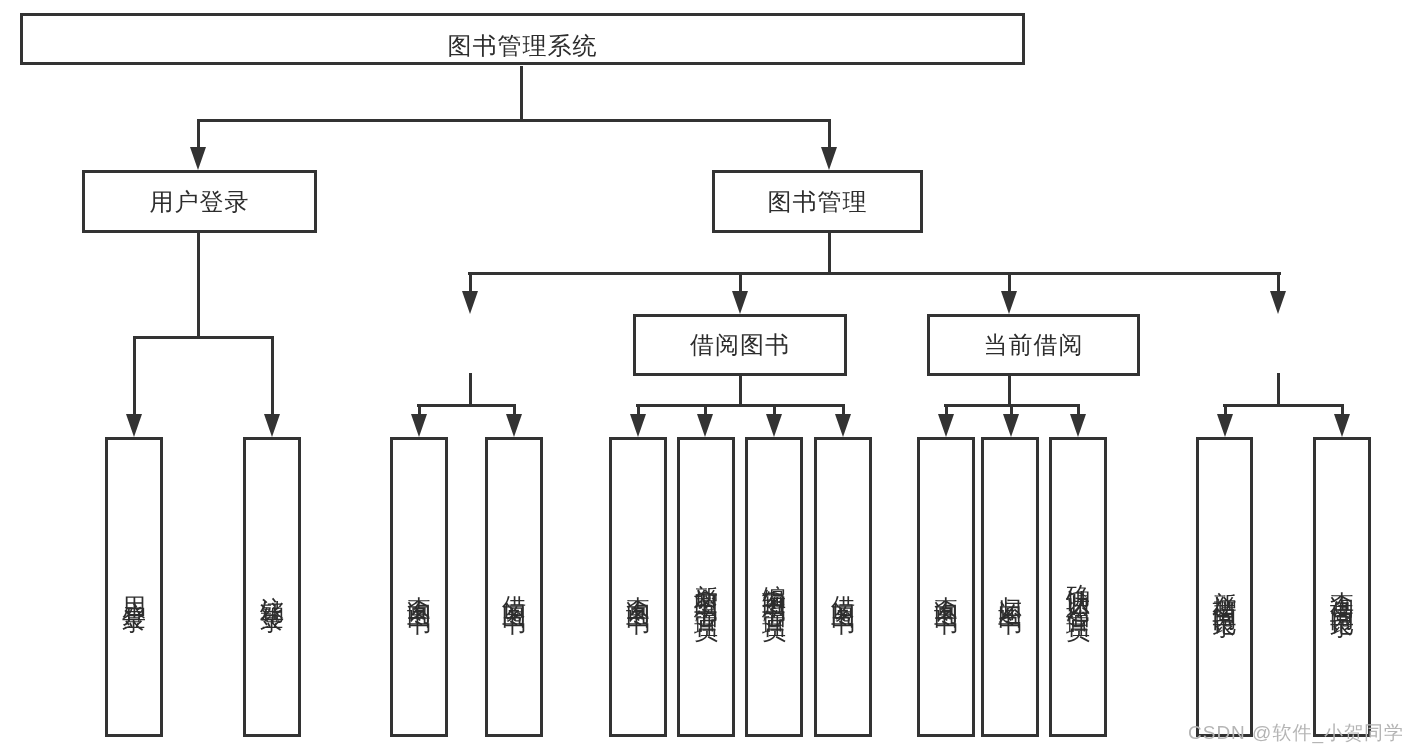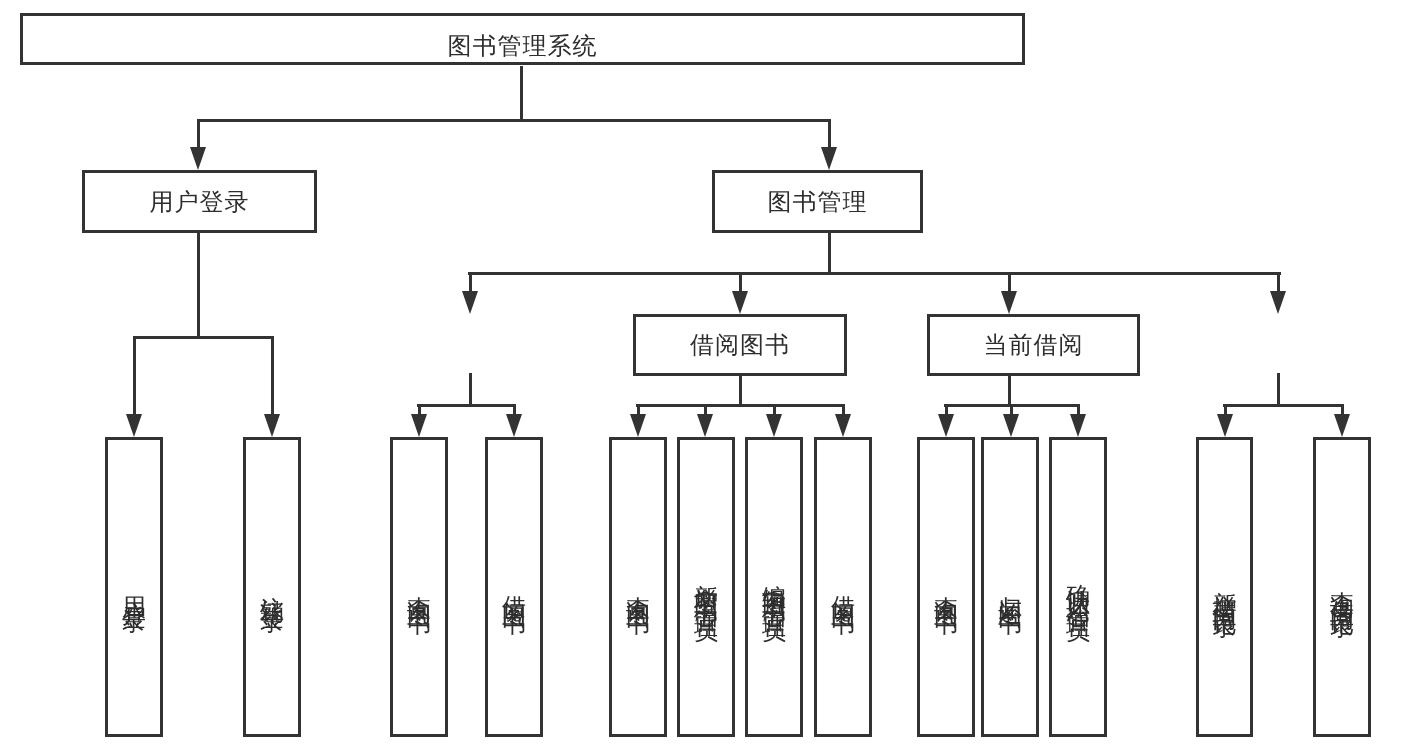--- a/index.html
+++ b/index.html
@@ -177,14 +177,15 @@
     <span>确认归还（管理员）</span>
   </div>
 
   <div class="box vbox" style="left:1196px; top:437px; width:57px; height:300px;">
     <span>新增借阅记录</span>
   </div>
   <div class="box vbox" style="left:1313px; top:437px; width:58px; height:300px;">
     <span>查询借阅记录</span>
   </div>
 
+  <div class="watermark">CSDN @软件_小贺同学</div>
 
 </div>
 
 </body></html>

